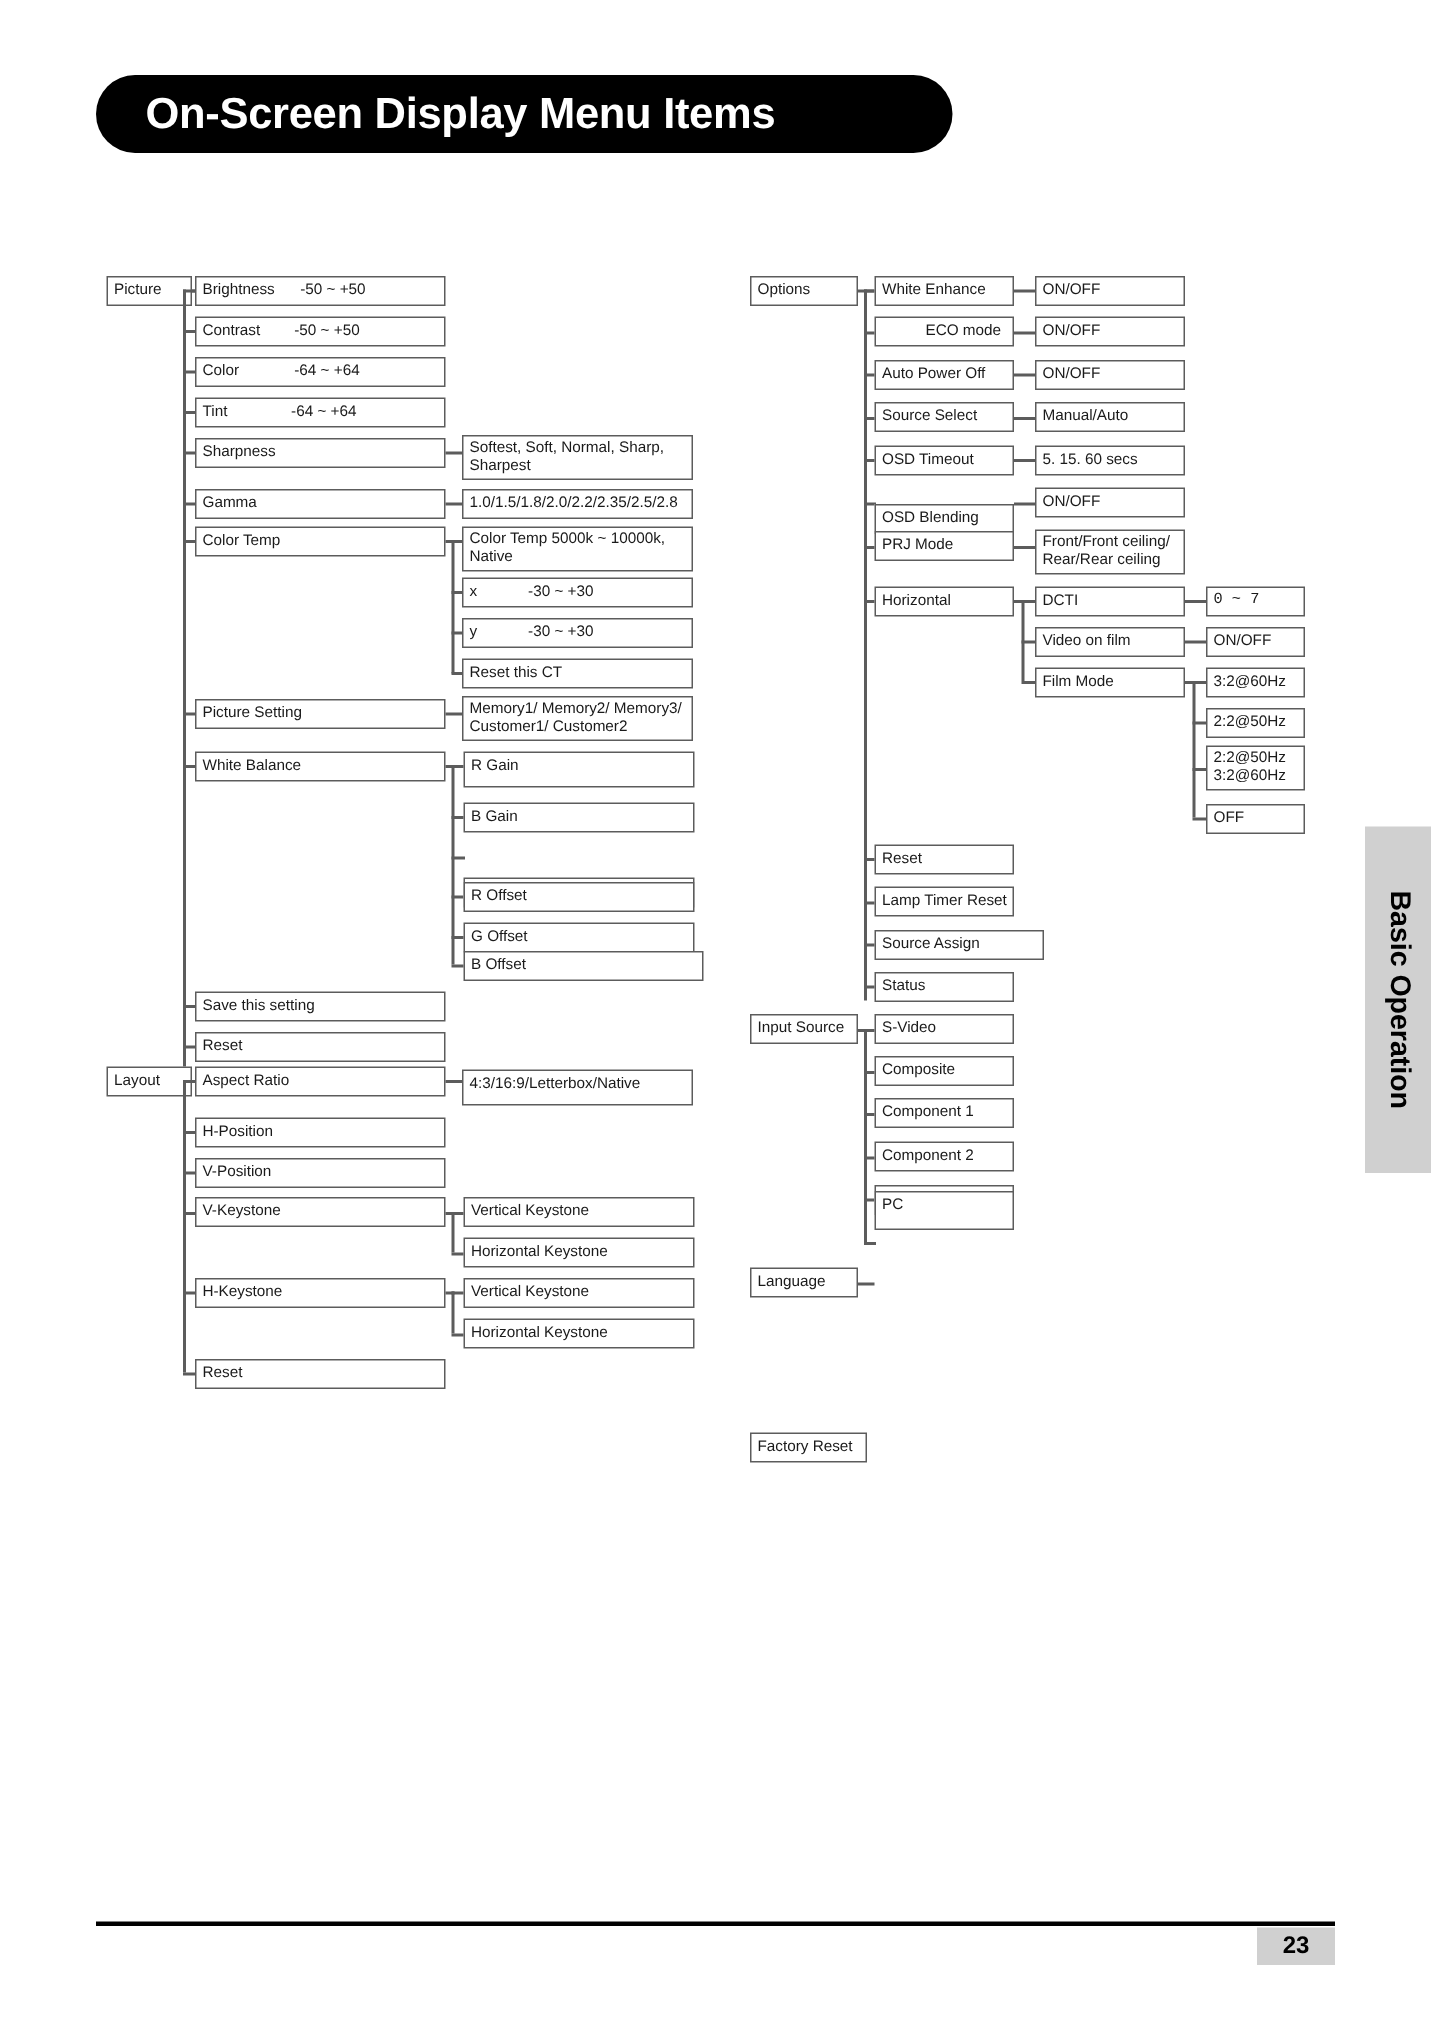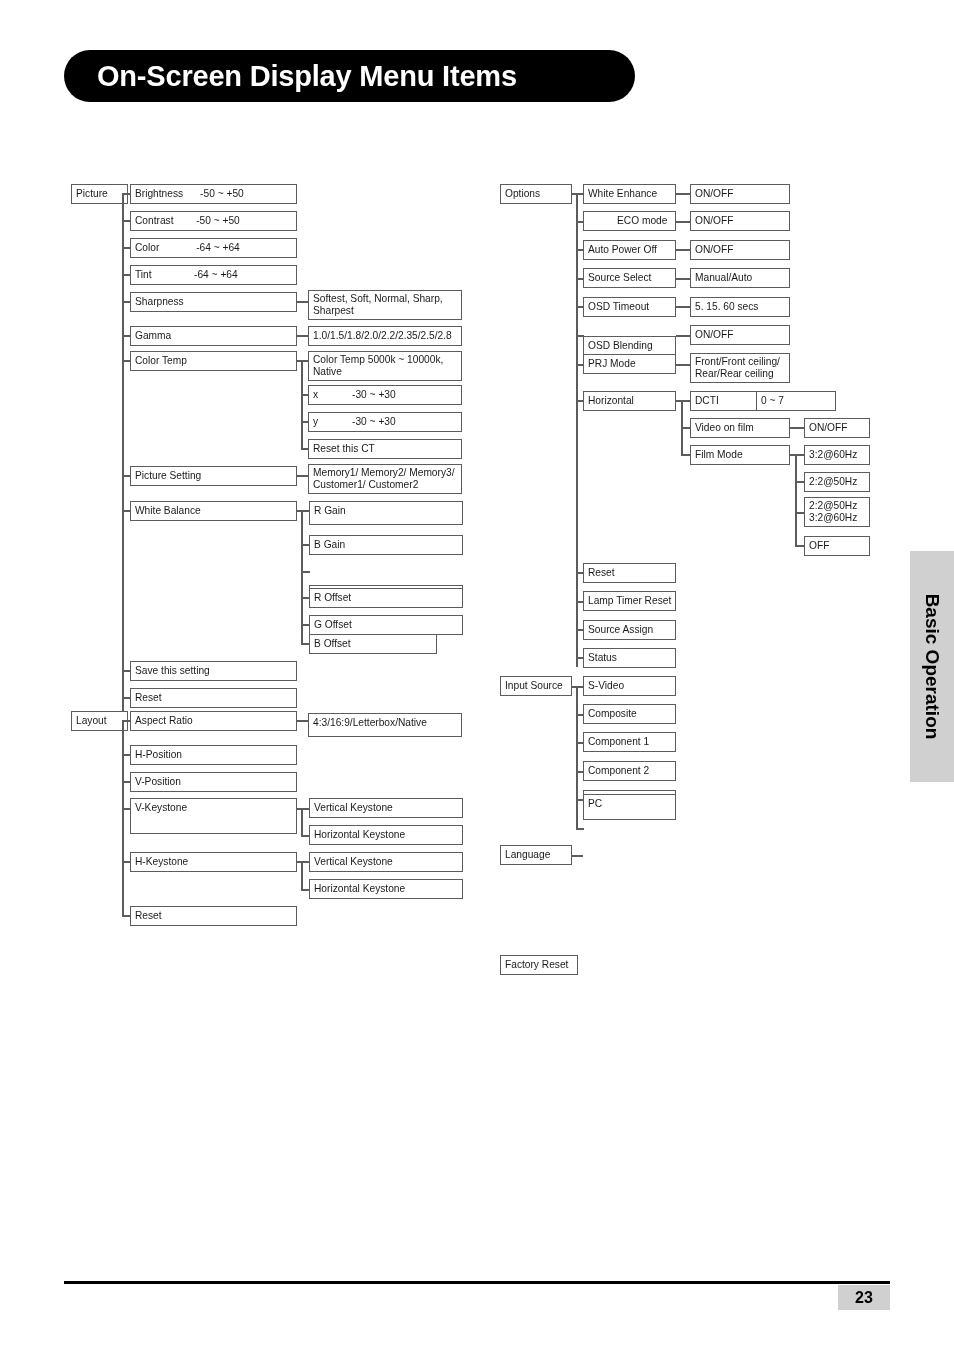--- a/index.html
+++ b/index.html
@@ -142,37 +142,37 @@
     <div class="hline" style="left:301px; top:571px; width:9px;"></div>
     <div class="hline" style="left:301px; top:597px; width:9px;"></div>
     <div class="hline" style="left:301px; top:624px; width:9px;"></div>
     <div class="hline" style="left:301px; top:643px; width:9px;"></div>
 
     <div class="node" style="left:309px; top:501px; width:154px; height:24px;">R Gain</div>
     <div class="node" style="left:309px; top:535px; width:154px; height:20px;">B Gain</div>
     <div class="node" style="left:309px; top:562px; width:154px; height:20px;margin-top:23px;">G Gain</div>
     <div class="node" style="left:309px; top:588px; width:154px; height:20px;">R Offset</div>
     <div class="node" style="left:309px; top:615px; width:154px; height:20px;">G Offset</div>
-    <div class="node" style="left:309px; top:634px; width:128px; height:20px;">B Offset</div>
+    <div class="node" style="left:309px; top:634px; width:160px; height:20px;">B Offset</div>
 
     <div class="node" style="left:71px; top:711px; width:57px; height:20px;">Layout</div>
     <div class="hline" style="left:128px; top:720px; width:12px;"></div>
     <div class="vline" style="left:122px; top:720px; height:195px;"></div>
 
     <div class="hline" style="left:122px; top:720px; width:9px;"></div>
     <div class="hline" style="left:122px; top:754px; width:9px;"></div>
     <div class="hline" style="left:122px; top:781px; width:9px;"></div>
     <div class="hline" style="left:122px; top:808px; width:9px;"></div>
     <div class="hline" style="left:122px; top:861px; width:9px;"></div>
     <div class="hline" style="left:122px; top:915px; width:9px;"></div>
 
     <div class="node" style="left:130px; top:711px; width:167px; height:20px;">Aspect Ratio</div>
     <div class="node" style="left:130px; top:745px; width:167px; height:20px;">H-Position</div>
     <div class="node" style="left:130px; top:772px; width:167px; height:20px;">V-Position</div>
-    <div class="node" style="left:130px; top:798px; width:167px; height:36px;">V-Keystone</div>
+    <div class="node" style="left:130px; top:798px; width:167px; height:20px;">V-Keystone</div>
     <div class="node" style="left:130px; top:852px; width:167px; height:20px;">H-Keystone</div>
     <div class="node" style="left:130px; top:906px; width:167px; height:20px;">Reset</div>
 
     <div class="hline" style="left:297px; top:720px; width:11px;"></div>
     <div class="node" style="left:308px; top:713px; width:154px; height:24px;">4:3/16:9/Letterbox/Native</div>
 
     <div class="hline" style="left:297px; top:808px; width:6px;"></div>
     <div class="vline" style="left:301px; top:808px; height:27px;"></div>
     <div class="hline" style="left:301px; top:808px; width:9px;"></div>
     <div class="hline" style="left:301px; top:835px; width:9px;"></div>
@@ -206,21 +206,21 @@
     <div class="node" style="left:583px; top:184px; width:93px; height:20px;">White Enhance</div>
     <div class="node" style="left:583px; top:211px; width:93px; height:20px;padding-left:33px;">ECO mode</div>
     <div class="node" style="left:583px; top:240px; width:93px; height:20px;">Auto Power Off</div>
     <div class="node" style="left:583px; top:268px; width:93px; height:20px;">Source Select</div>
     <div class="node" style="left:583px; top:297px; width:93px; height:20px;">OSD Timeout</div>
     <div class="node" style="left:583px; top:325px; width:93px; height:20px;margin-top:11px;">OSD Blending</div>
     <div class="node" style="left:583px; top:354px; width:93px; height:20px;">PRJ Mode</div>
     <div class="node" style="left:583px; top:391px; width:93px; height:20px;">Horizontal</div>
     <div class="node" style="left:583px; top:563px; width:93px; height:20px;">Reset</div>
     <div class="node" style="left:583px; top:591px; width:93px; height:20px;">Lamp Timer Reset</div>
-    <div class="node" style="left:583px; top:620px; width:93px; height:20px;">Source Assign</div>
+    <div class="node" style="left:583px; top:620px; width:113px; height:20px;">Source Assign</div>
     <div class="node" style="left:583px; top:648px; width:93px; height:20px;">Status</div>
 
     <div class="hline" style="left:676px; top:193px; width:14px;"></div>
     <div class="hline" style="left:676px; top:221px; width:14px;"></div>
     <div class="hline" style="left:676px; top:249px; width:14px;"></div>
     <div class="hline" style="left:676px; top:278px; width:14px;"></div>
     <div class="hline" style="left:676px; top:306px; width:14px;"></div>
     <div class="hline" style="left:676px; top:335px; width:14px;"></div>
     <div class="hline" style="left:676px; top:364px; width:14px;"></div>
 
@@ -238,21 +238,21 @@
     <div class="hline" style="left:681px; top:400px; width:10px;"></div>
     <div class="hline" style="left:681px; top:427px; width:10px;"></div>
     <div class="hline" style="left:681px; top:454px; width:10px;"></div>
 
     <div class="node" style="left:690px; top:391px; width:100px; height:20px;">DCTI</div>
     <div class="node" style="left:690px; top:418px; width:100px; height:20px;">Video on film</div>
     <div class="node" style="left:690px; top:445px; width:100px; height:20px;">Film Mode</div>
 
     <div class="hline" style="left:790px; top:400px; width:14px;"></div>
     <div class="hline" style="left:790px; top:427px; width:14px;"></div>
-    <div class="node" style="left:756px; top:391px; width:80px; height:20px;">0 ~ 7</div>
+    <div class="node" style="left:804px; top:391px; width:66px; height:20px;font-family:Liberation Mono, monospace;">0 ~ 7</div>
     <div class="node" style="left:804px; top:418px; width:66px; height:20px;">ON/OFF</div>
 
     <div class="hline" style="left:790px; top:454px; width:7px;"></div>
     <div class="vline" style="left:795px; top:454px; height:91px;"></div>
     <div class="hline" style="left:795px; top:454px; width:10px;"></div>
     <div class="hline" style="left:795px; top:481px; width:10px;"></div>
     <div class="hline" style="left:795px; top:512px; width:10px;"></div>
     <div class="hline" style="left:795px; top:545px; width:10px;"></div>
 
     <div class="node" style="left:804px; top:445px; width:66px; height:20px;">3:2@60Hz</div>

